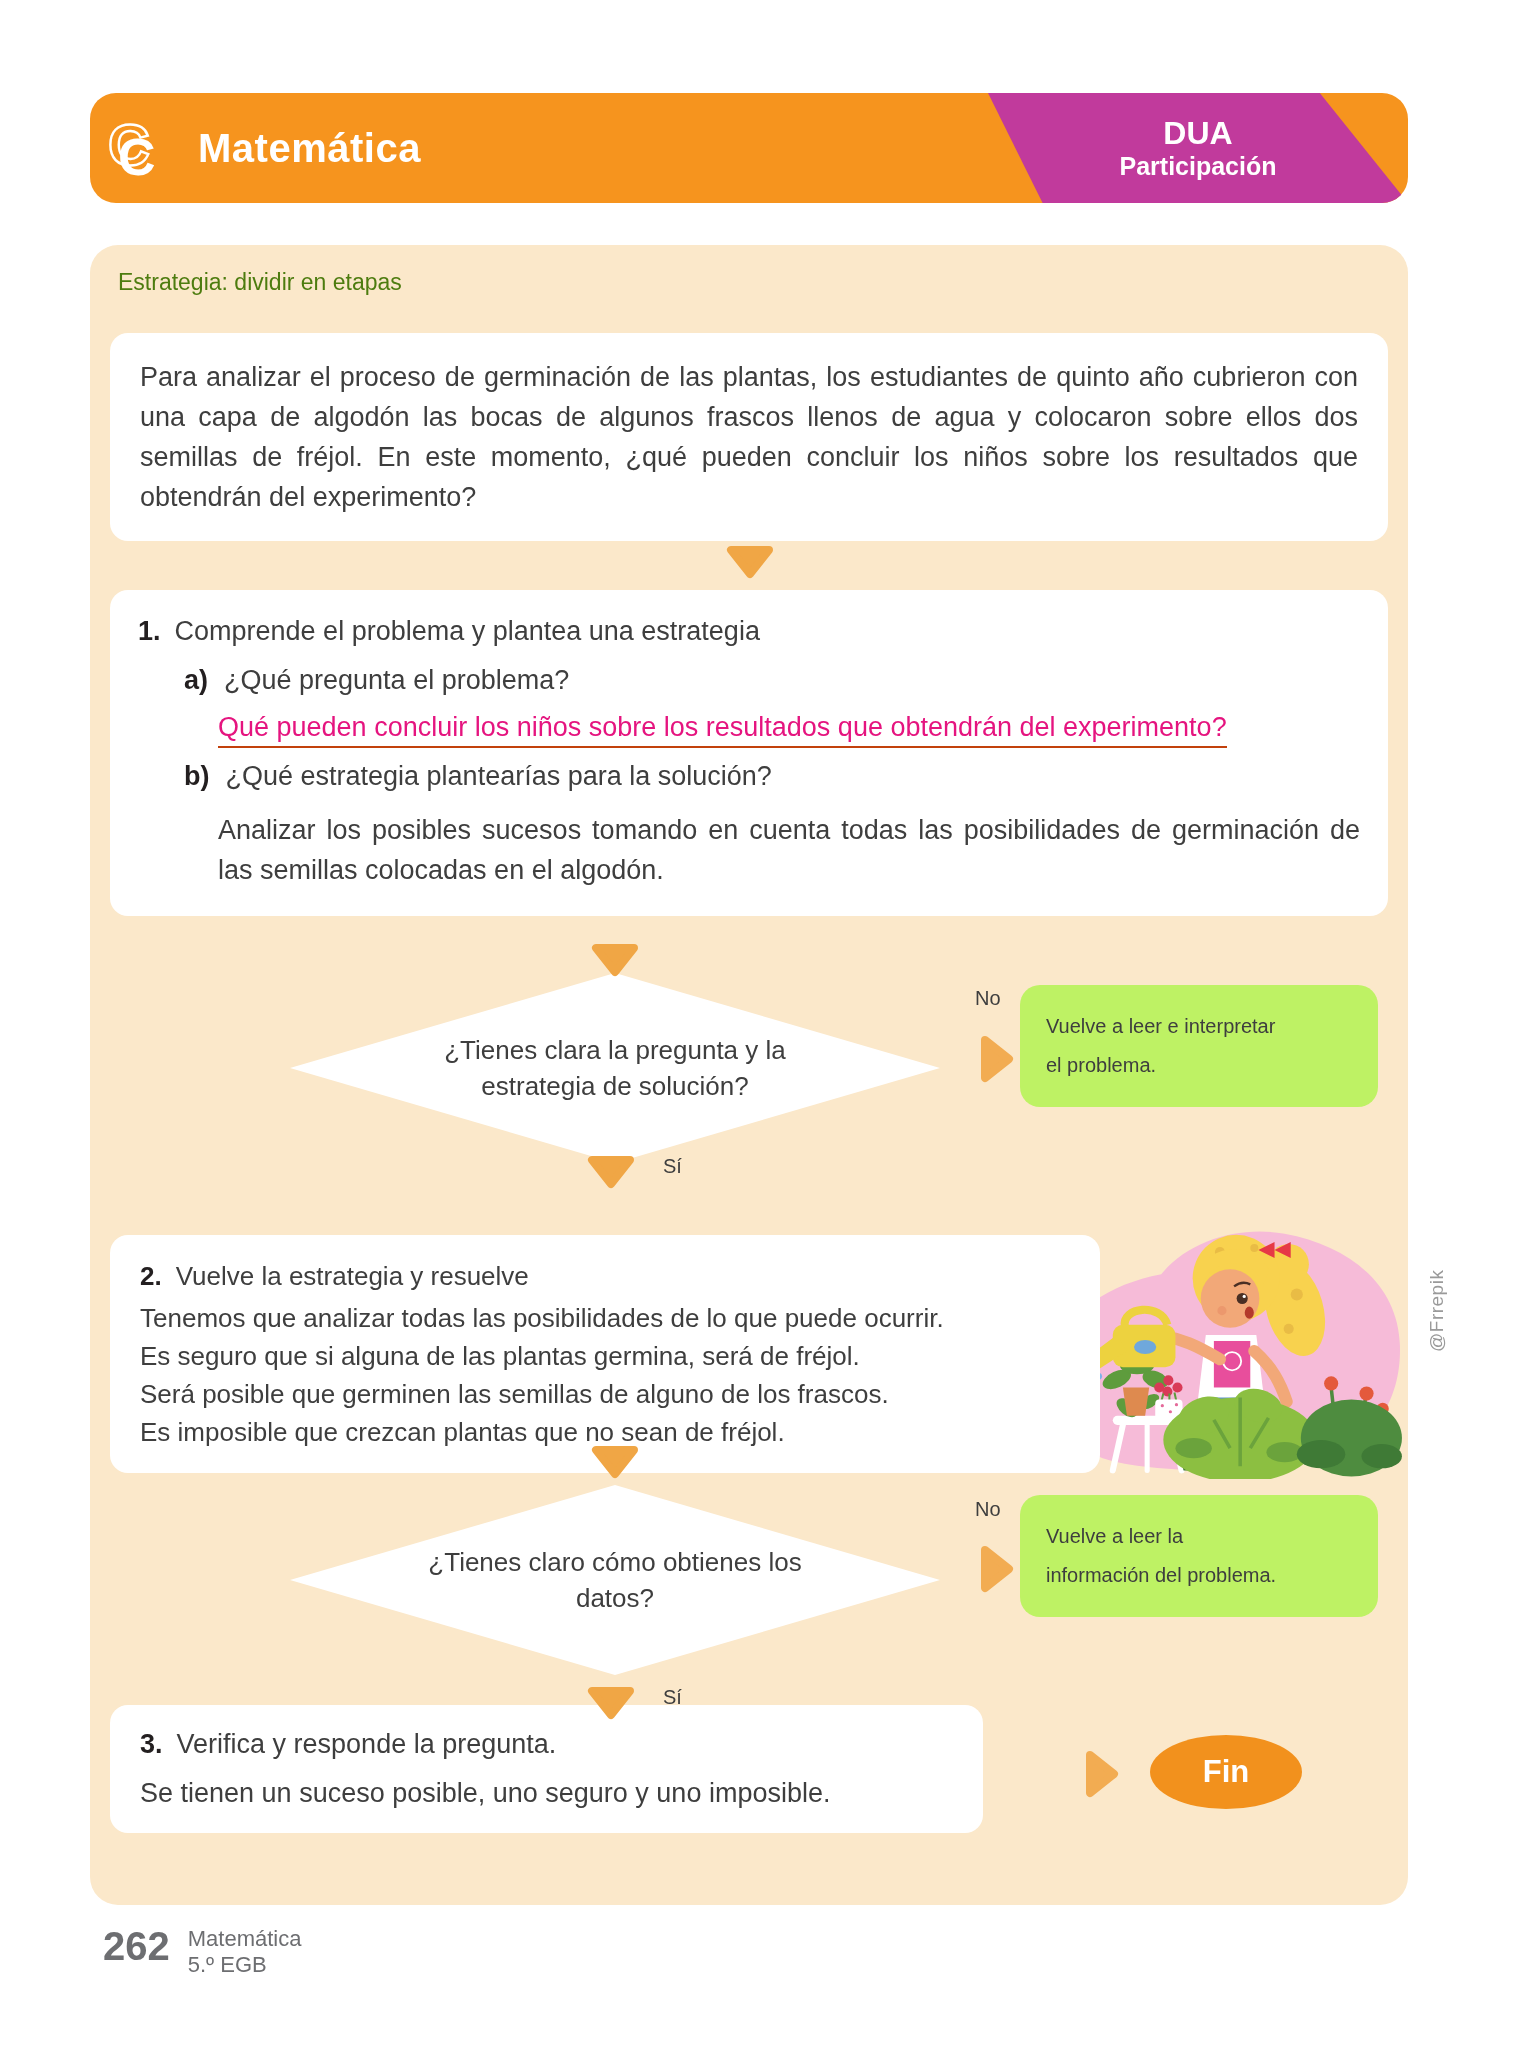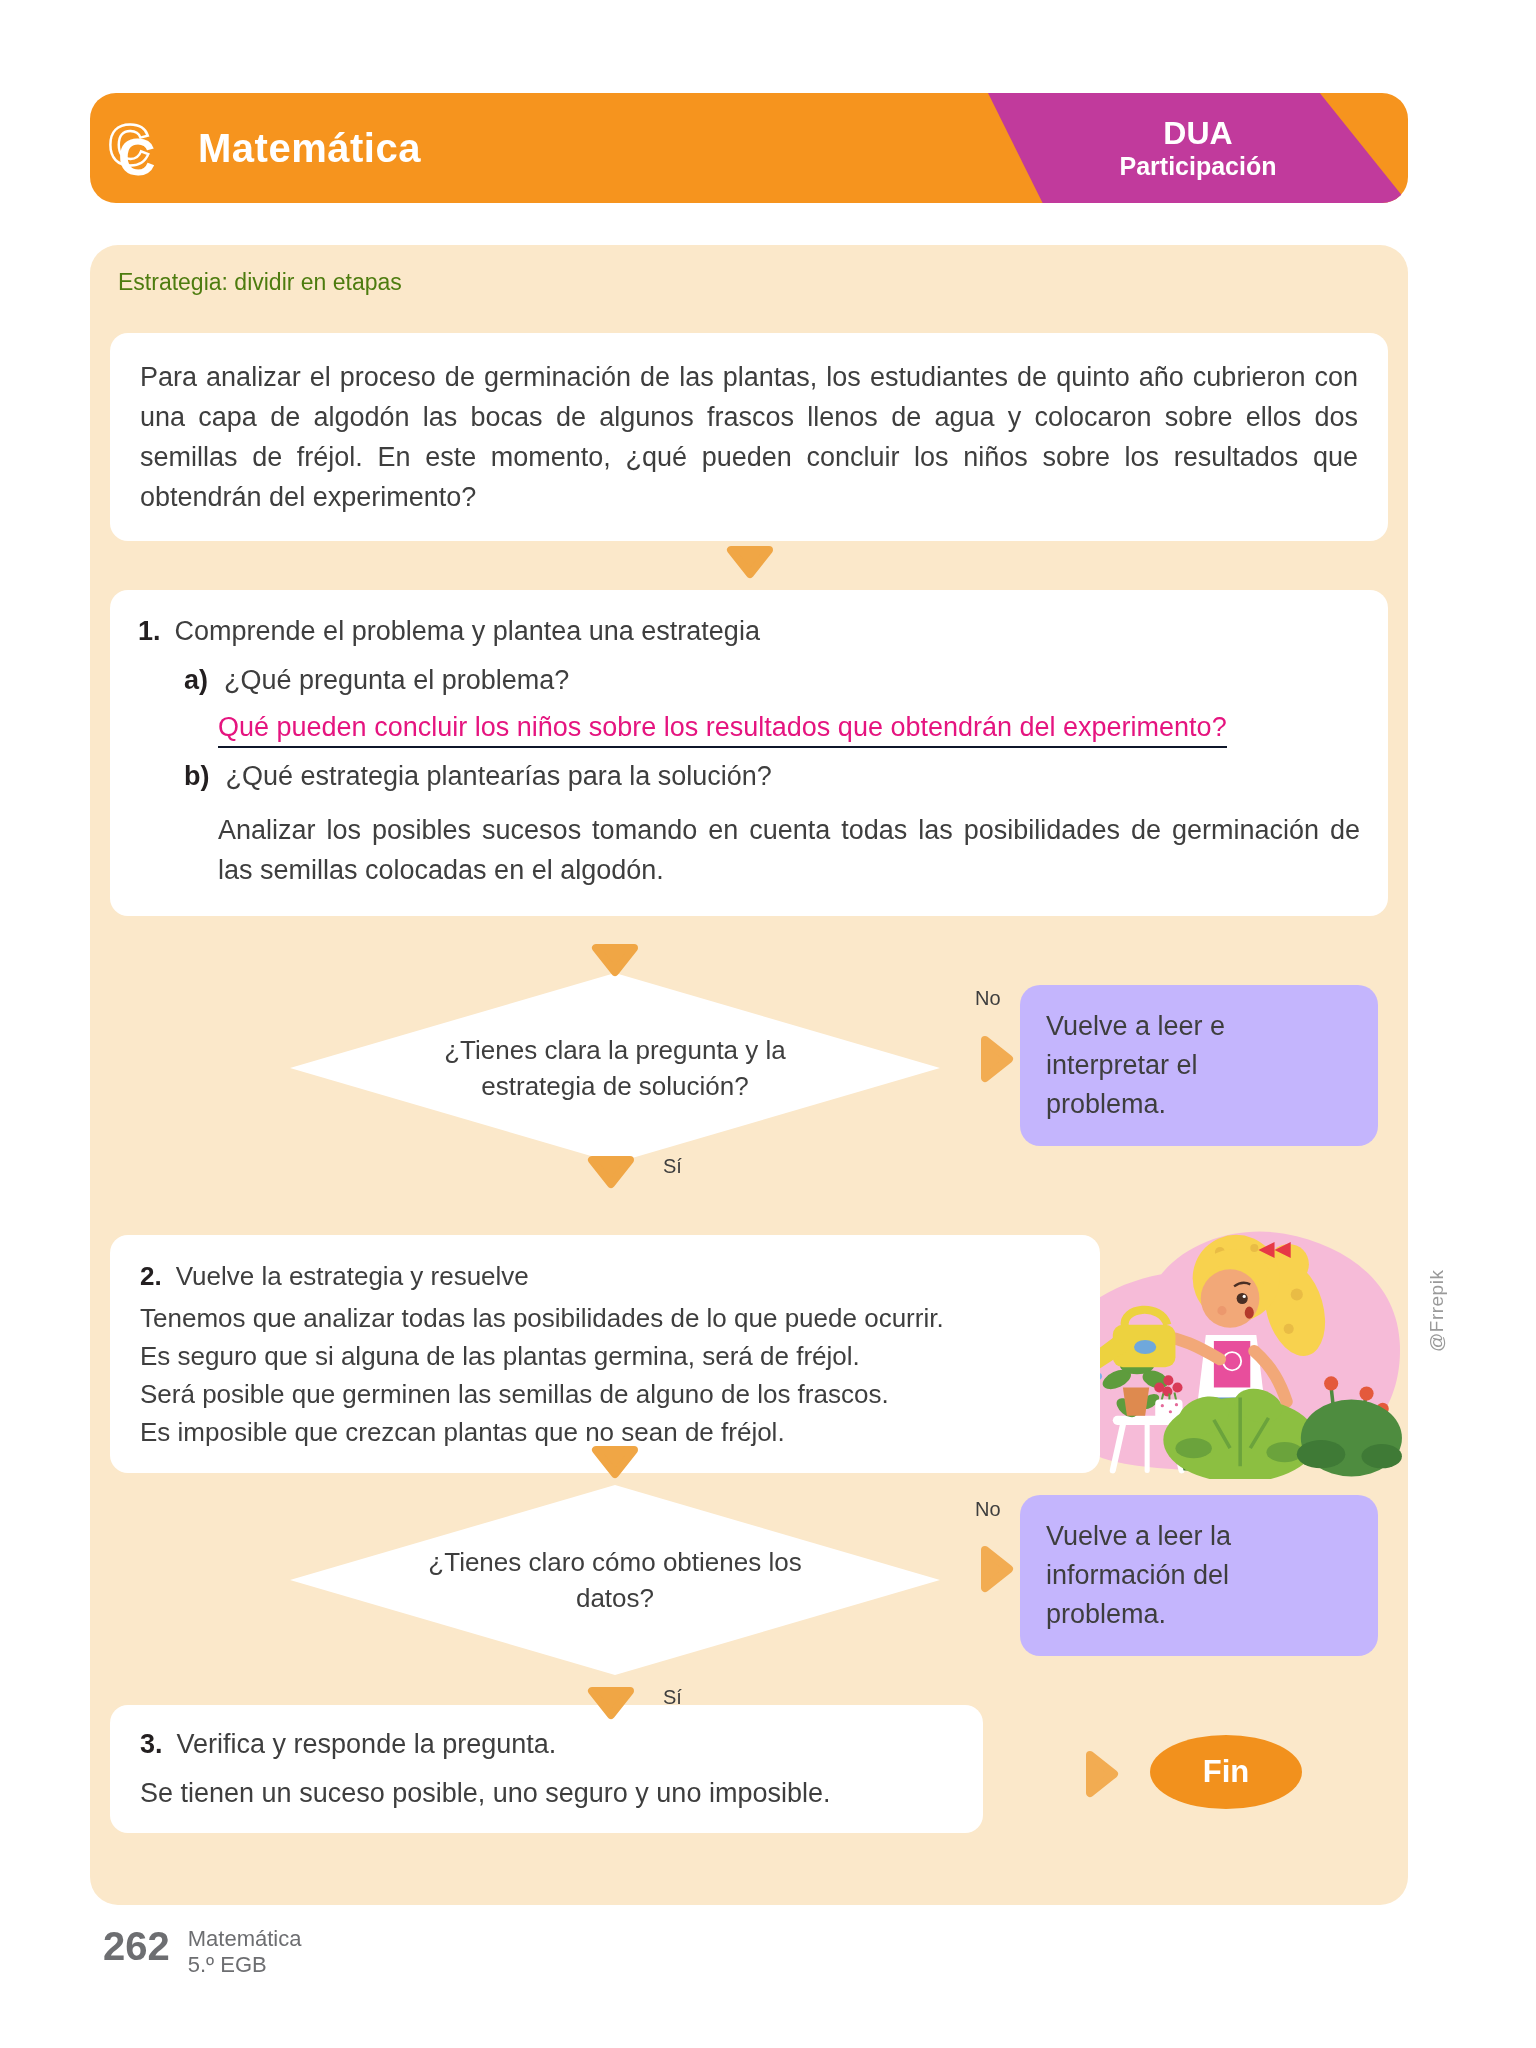--- a/index.html
+++ b/index.html
@@ -29,35 +29,35 @@
   #boxA{left:20px;top:88px;width:1278px;padding:24px 30px;
         font-size:27px;line-height:40px;text-align:justify}
   #boxB{left:20px;top:345px;width:1278px;padding:26px 28px;font-size:27px}
   #boxC{left:20px;top:990px;width:990px;padding:22px 30px;font-size:26px;line-height:38px}
   #boxD{left:20px;top:1460px;width:873px;padding:24px 30px;font-size:27px}
 
   .stepline .num{font-weight:700;color:#231F20;margin-right:14px}
   .subline{margin:18px 0 0 46px}
   .subline .lbl{font-weight:700;color:#231F20;margin-right:16px}
   .ans-pink{margin:16px 0 0 80px}
-  .ans-pink span{color:#E5147F;border-bottom:2px solid #0f172a;padding-bottom:4px}
+  .ans-pink span{color:#E5147F;border-bottom:2px solid #c2410c;padding-bottom:4px}
   .ans-just{margin:18px 0 0 80px;text-align:justify;line-height:40px}
   #boxC div{white-space:nowrap}
   #boxC .stepline{margin-bottom:4px}
   #boxD .answer{margin-top:18px}
 
   
   .arrow{position:absolute;z-index:3}
   .diamond{position:absolute;width:650px;height:190px;background:#fff;
            clip-path:polygon(50% 0,100% 50%,50% 100%,0 50%);
            display:flex;align-items:center;justify-content:center;z-index:2}
   .diamond .q{width:395px;text-align:center;font-size:26px;line-height:36px}
   .flowlabel{position:absolute;font-size:20px;color:#3e3e3e;z-index:3}
-  .nobox{position:absolute;width:358px;background:#c4b5fd;border-radius:20px;
-         padding:22px 26px;font-size:27px;line-height:39px;z-index:2}
+  .nobox{position:absolute;width:358px;background:#bef264;border-radius:20px;
+         padding:22px 26px;font-size:20px;line-height:39px;z-index:2}
   .nobox div{width:240px}
   .fin{position:absolute;left:1060px;top:1490px;width:152px;height:74px;background:#F2911D;
        border-radius:50%;display:flex;align-items:center;justify-content:center;
        color:#fff;font-size:31px;font-weight:700;z-index:3}
 
   #arrow1{left:636px;top:300px}
   #arrow2{left:501px;top:698px}
   #diamond1{left:200px;top:728px}
   #no1{left:885px;top:742px}
   #rarrow1{left:890px;top:790px}

